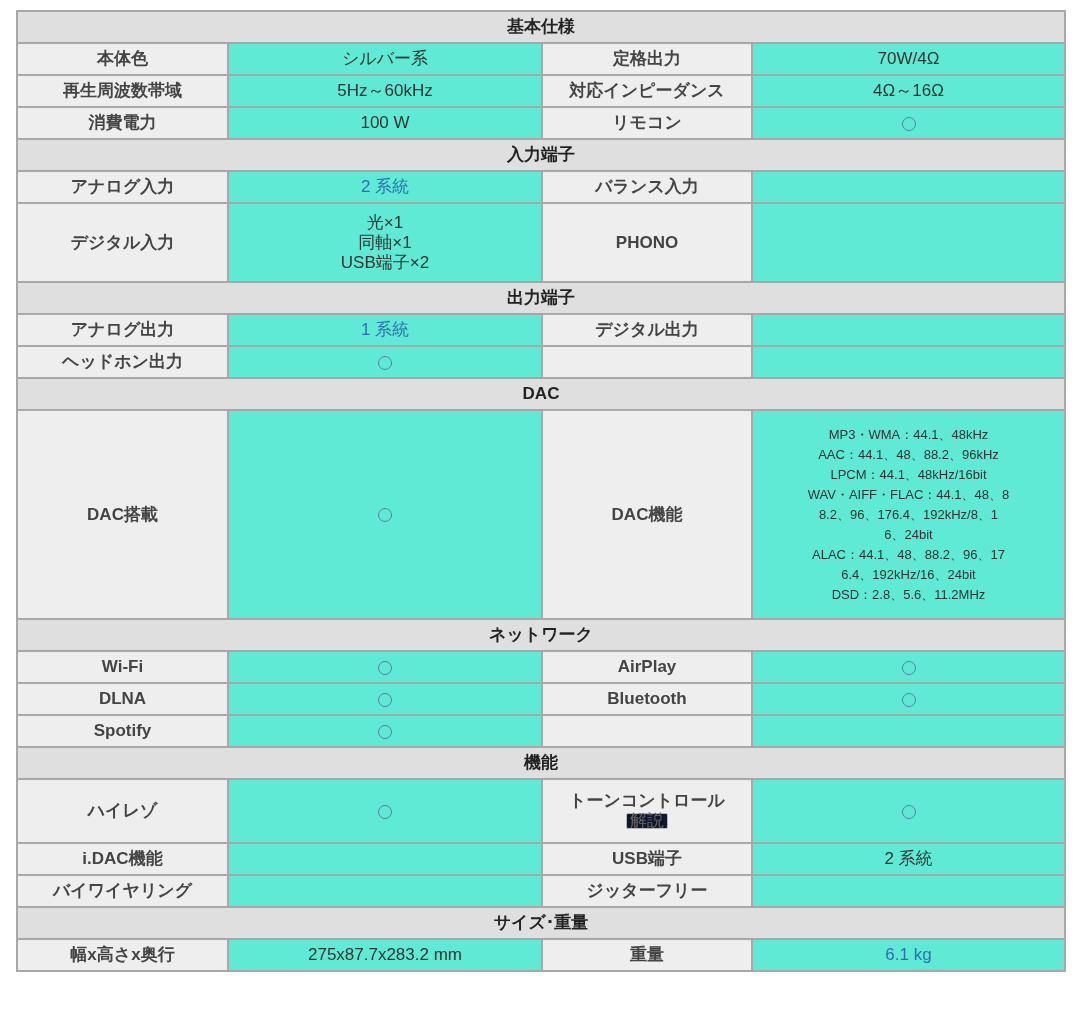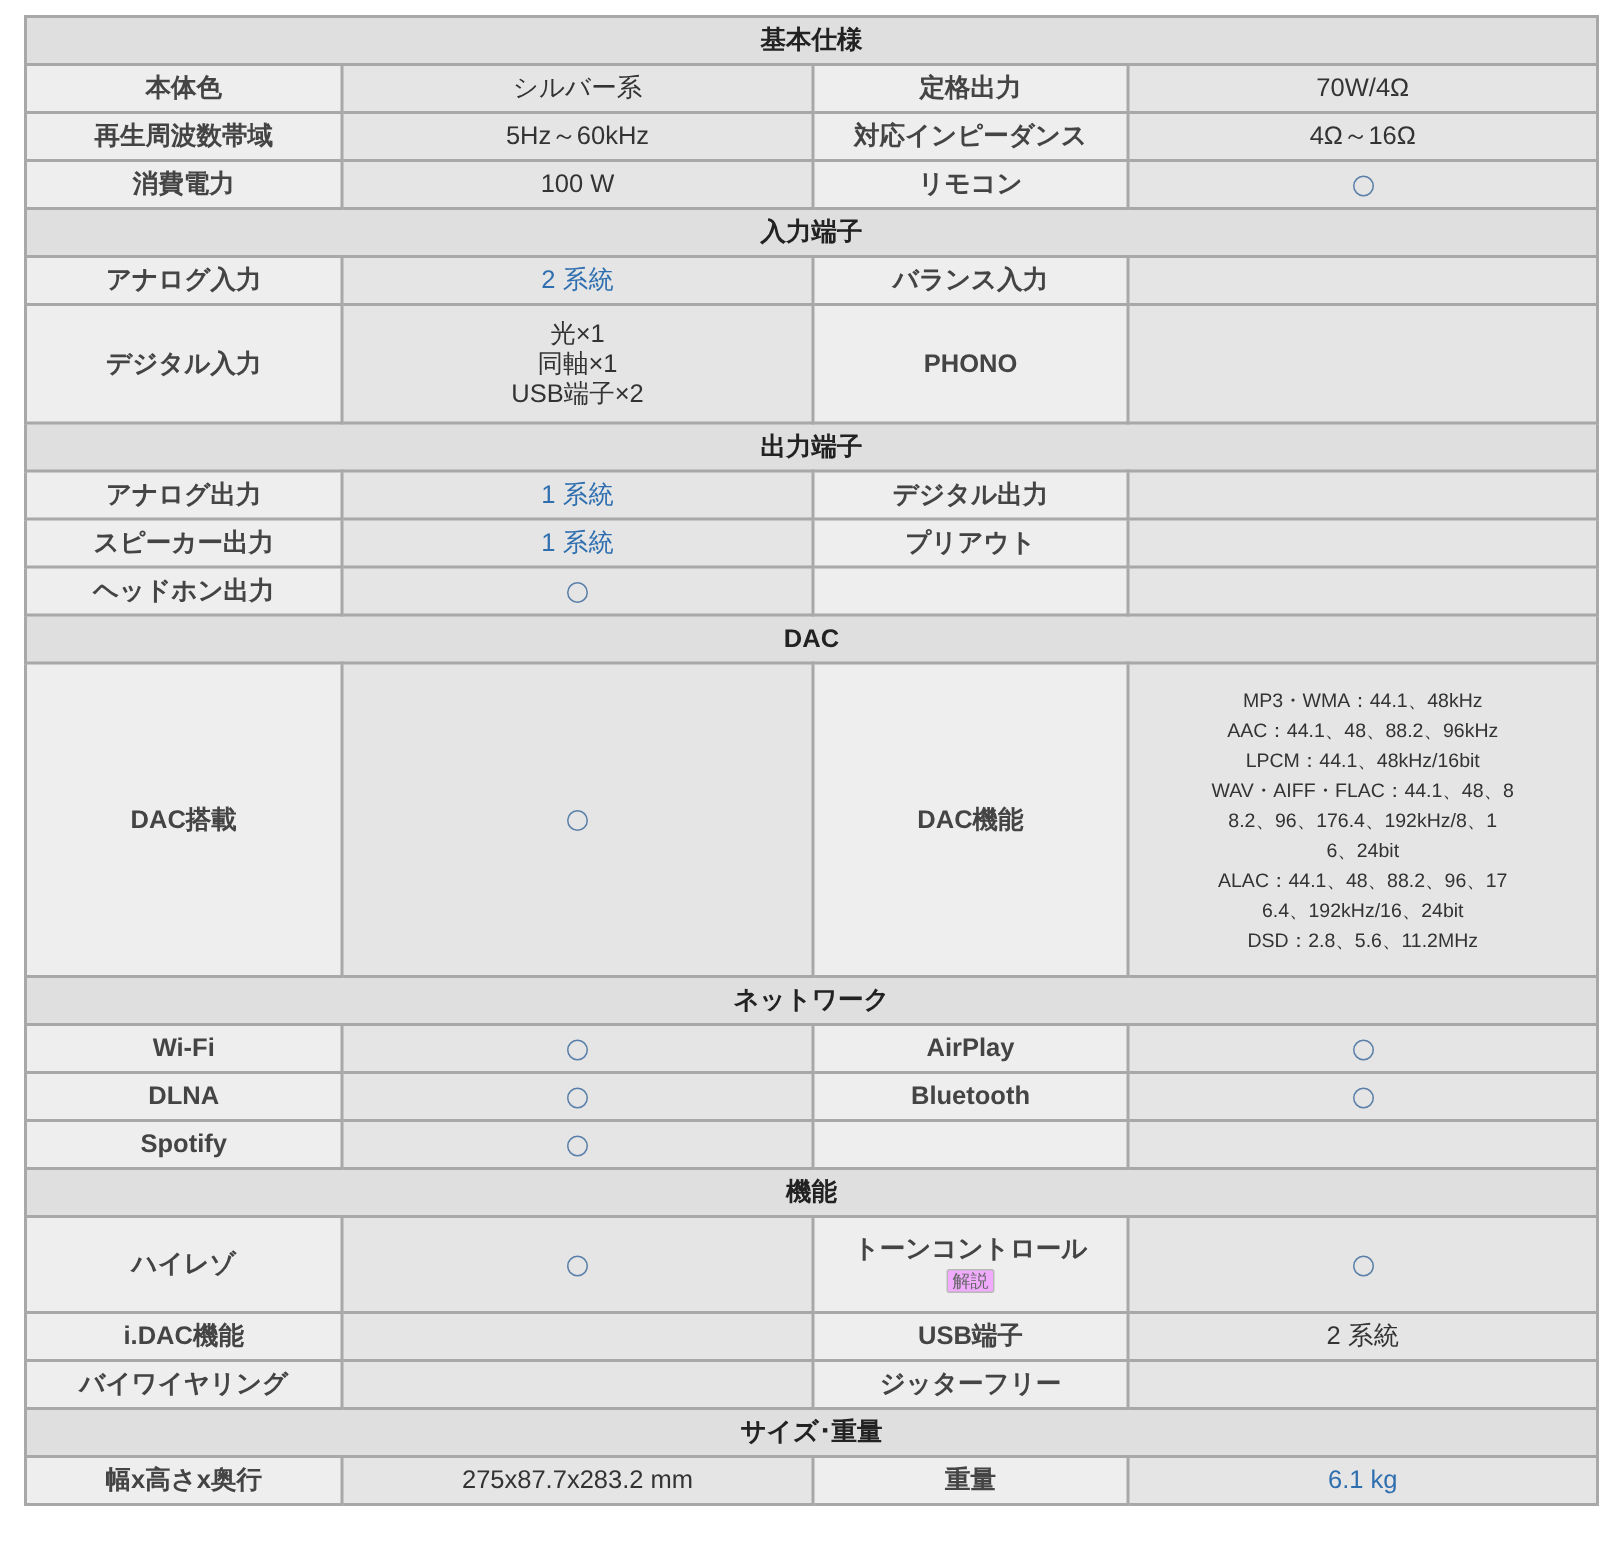--- a/index.html
+++ b/index.html
@@ -25,41 +25,41 @@
       font-weight: bold;
       height: 30px;
       color: #222222;
     }
     th.label {
       background: #eeeeee;
       font-weight: bold;
       color: #444444;
       margin-top: 19px;
     }
-    td.val { background: #e5e5e5; font-weight: normal; color: #333333; margin-top: 28px; }
+    td.val { background: #5eead4; font-weight: normal; color: #333333; margin-top: 28px; }
     td.val.link { color: #2f6fb0; }
     tr.r34 th, tr.r34 td { height: 30px; }
     .circle {
       display: inline-block;
       width: 14px; height: 14px;
       border: 1px solid #5a7fa8;
       border-radius: 50%;
       vertical-align: middle;
       box-sizing: border-box;
     }
     .multiline { white-space: pre-line; line-height: 18px; padding: 4px 2px; }
     .dac-func { white-space: pre-line; line-height: 19.5px; font-size: 13px; padding: 6px 2px; }
     .kaisetsu {
       display: inline-block;
-      font-size: 12px;
+      font-size: 17px;
       font-weight: normal;
       color: #666666;
       border: 1px solid #b9b9b9;
       border-radius: 2px;
-      background: #f0abfc;
+      background: #0f172a;
       padding: 0 3px;
       line-height: 14px;
       margin-top: 1px;
     }
     .tone-label { display: block; line-height: 20px; }
     col.c1 { width: 211px; }
     col.c2 { width: 314px; }
     col.c3 { width: 210px; }
     col.c4 { width: 313px; }
   </style>
@@ -116,26 +116,20 @@
       <td class="val"></td>
     </tr>
 
     <tr>
           <th colspan="4" class="section">出力端子</th>
         </tr>
     <tr class="r34">
       <th class="label">アナログ出力</th>
       <td class="val link">1 系統</td>
       <th class="label">デジタル出力</th>
-      <td class="val"></td>
-    </tr>
-    <tr class="r34">
-      <th class="label">スピーカー出力</th>
-      <td class="val link">1 系統</td>
-      <th class="label">プリアウト</th>
       <td class="val"></td>
     </tr>
     <tr class="r34">
       <th class="label">ヘッドホン出力</th>
       <td class="val"><span class="circle"></span></td>
       <th class="label"></th>
       <td class="val"></td>
     </tr>
 
     <tr>

